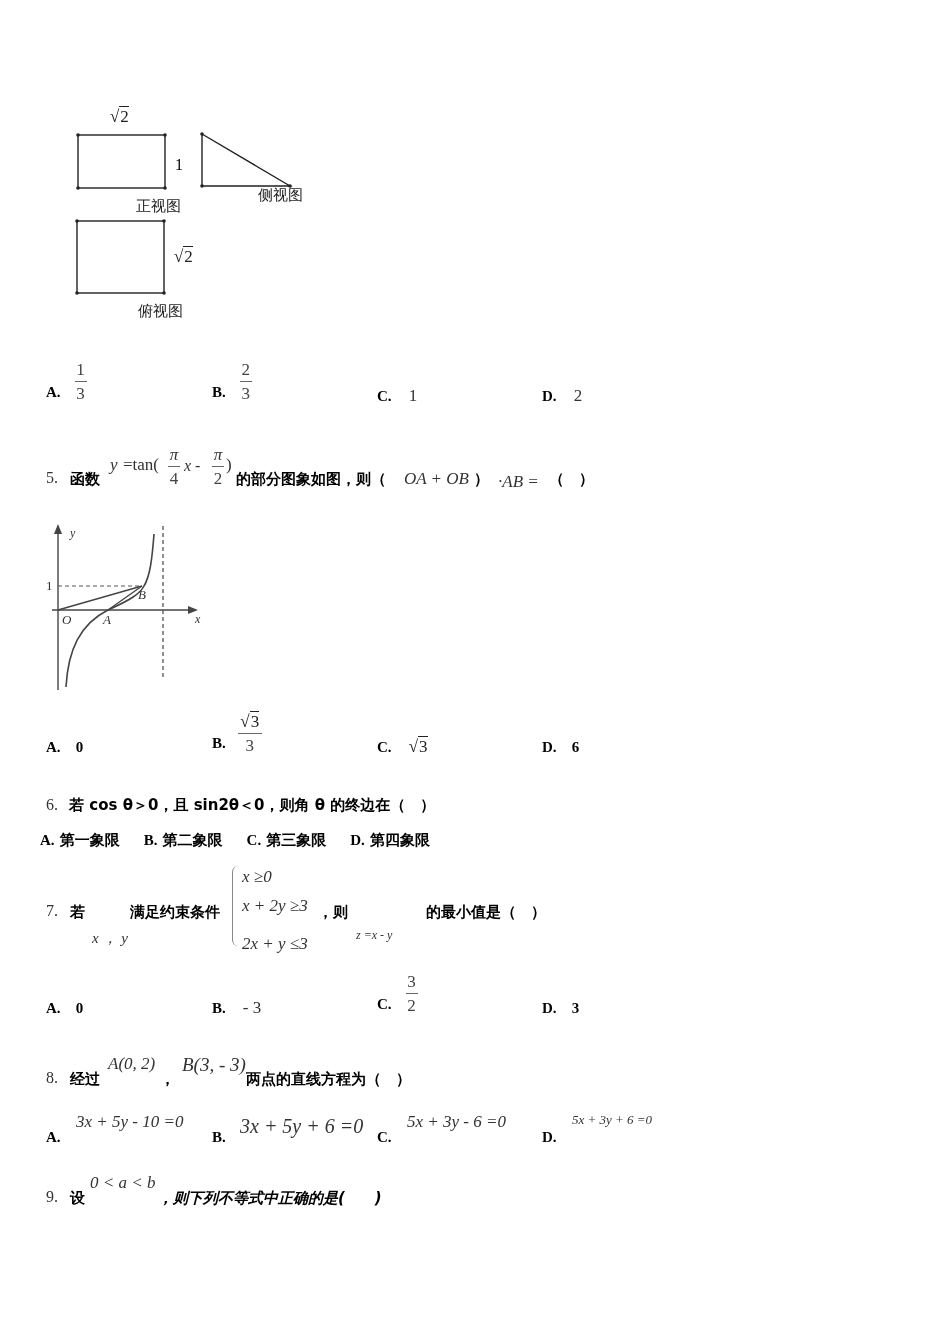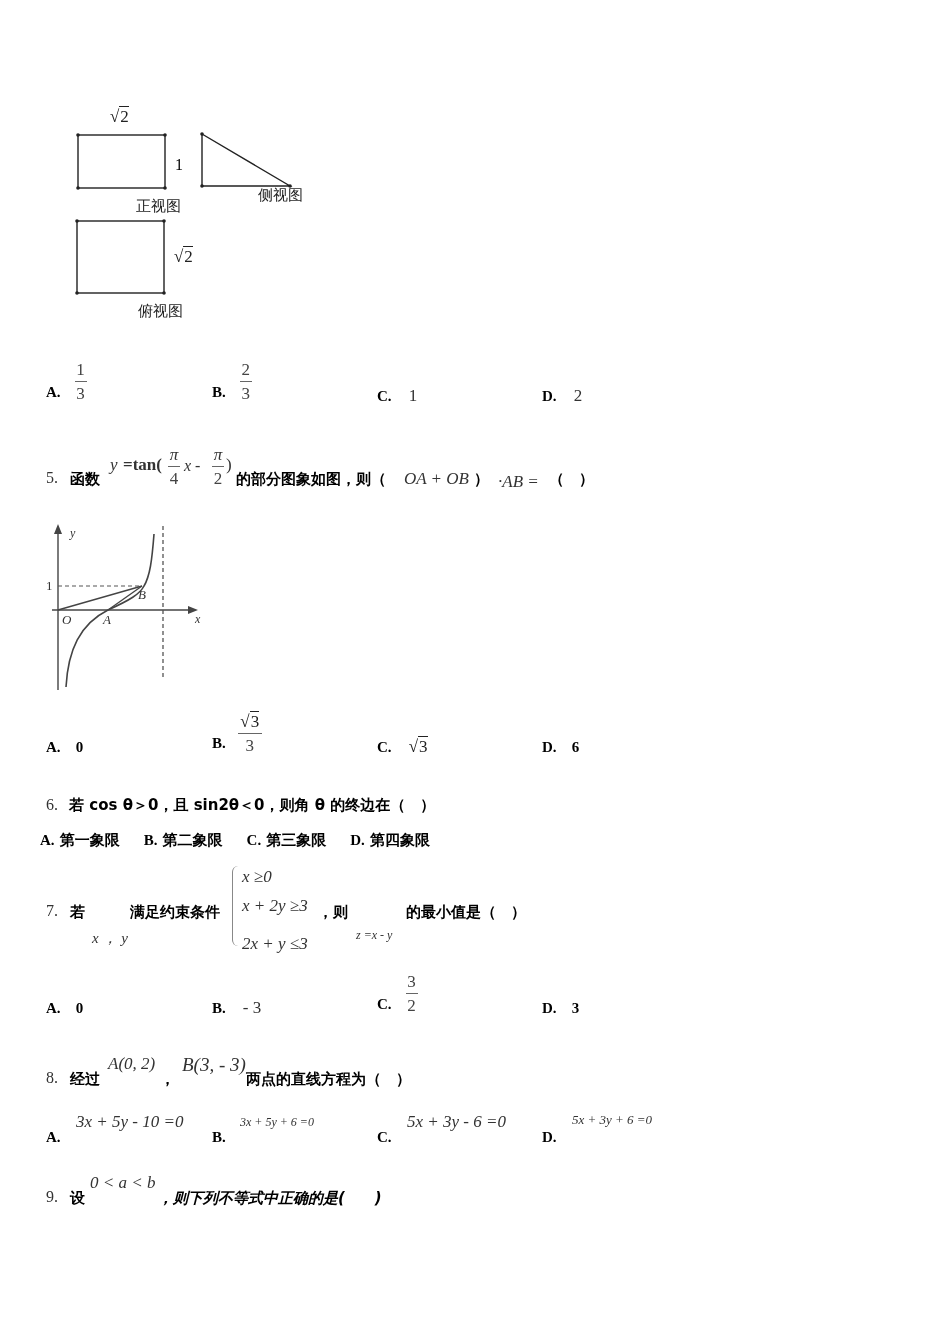--- a/index.html
+++ b/index.html
@@ -72,21 +72,21 @@
   <div class="abs" style="left:542px;top:386px;">
     <span class="lbl" style="margin-right:12px;">D.</span>
     <span class="mathr" style="font-size:17px;">2</span>
   </div>
 </div>
 
 <div class="abs" style="left:46px;top:445px;width:600px;height:50px;">
   <span class="abs num" style="left:0;top:24px;color:#333;">5.</span>
   <span class="abs cn" style="left:24px;top:25px;">函数</span>
   <span class="abs math" style="left:64px;top:10px;font-size:17px;">y</span>
-  <span class="abs mathr" style="left:77px;top:10px;font-size:17px;font-weight:bold;">=tan(</span>
+  <span class="abs mathr" style="left:77px;top:10px;font-size:17px;">=tan(</span>
   <span class="abs frac" style="left:122px;top:0px;">
       <span class="math">π</span>
       <span class="bar"></span>
       <span>4</span>
     </span>
   <span class="abs math" style="left:138px;top:12px;font-size:16px;">x -</span>
   <span class="abs frac" style="left:166px;top:0px;">
       <span class="math">π</span>
       <span class="bar"></span>
       <span>2</span>
@@ -163,21 +163,21 @@
   <span class="abs num" style="left:0;top:40px;color:#333;">7.</span>
   <span class="abs cn" style="left:24px;top:41px;">若</span>
   <span class="abs math" style="left:46px;top:67px;font-size:15px;">x ， y</span>
   <span class="abs cn" style="left:84px;top:41px;">满足约束条件</span>
   <span class="abs mathr" style="left:186px;top:4px;width:6px;height:80px;border-left:1px solid #888;border-radius:6px 0 0 6px;"></span>
   <span class="abs math" style="left:196px;top:5px;font-size:17px;">x ≥0</span>
   <span class="abs math" style="left:196px;top:34px;font-size:17px;">x + 2y ≥3</span>
   <span class="abs math" style="left:196px;top:62px;font-size:17px;margin-top:10px;">2x + y ≤3</span>
   <span class="abs cn" style="left:272px;top:41px;">，则</span>
   <span class="abs math" style="left:310px;top:66px;font-size:12px;">z =x -  y</span>
-  <span class="abs cn" style="left:360px;top:41px;">的最小值是（　）</span>
+  <span class="abs cn" style="left:380px;top:41px;">的最小值是（　）</span>
 </div>
 
 <div>
   <div class="abs" style="left:46px;top:998px;">
     <span class="lbl" style="margin-right:10px;">A.</span>
     <span class="lbl">0</span>
   </div>
   <div class="abs" style="left:212px;top:998px;">
     <span class="lbl" style="margin-right:12px;">B.</span>
     <span class="mathr" style="font-size:17px;">- 3</span>
@@ -204,21 +204,21 @@
   <span class="abs math" style="left:136px;top:4px;font-size:19px;">B(3, - 3)</span>
   <span class="abs cn" style="left:200px;top:20px;">两点的直线方程为（　）</span>
 </div>
 <div>
   <div class="abs" style="left:46px;top:1112px;width:160px;height:40px;">
     <span class="abs lbl" style="left:0;top:17px;">A.</span>
     <span class="abs math" style="left:30px;top:0;font-size:17px;white-space:nowrap;">3x + 5y - 10 =0</span>
   </div>
   <div class="abs" style="left:212px;top:1112px;width:160px;height:40px;">
     <span class="abs lbl" style="left:0;top:17px;">B.</span>
-    <span class="abs math" style="left:28px;top:3px;font-size:12px;white-space:nowrap;text-align:right;">3x + 5y + 6 =0</span>
+    <span class="abs math" style="left:28px;top:3px;font-size:20px;white-space:nowrap;text-align:right;">3x + 5y + 6 =0</span>
   </div>
   <div class="abs" style="left:377px;top:1112px;width:160px;height:40px;">
     <span class="abs lbl" style="left:0;top:17px;">C.</span>
     <span class="abs math" style="left:30px;top:0;font-size:17px;white-space:nowrap;">5x + 3y - 6 =0</span>
   </div>
   <div class="abs" style="left:542px;top:1112px;width:160px;height:40px;">
     <span class="abs lbl" style="left:0;top:17px;">D.</span>
     <span class="abs math" style="left:30px;top:0;font-size:13px;white-space:nowrap;">5x + 3y + 6 =0</span>
   </div>
 </div>

